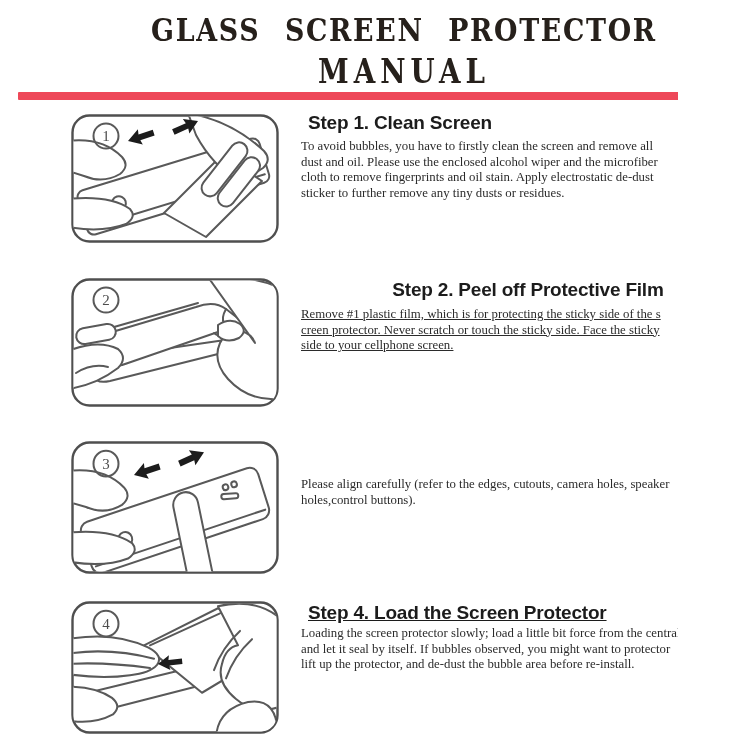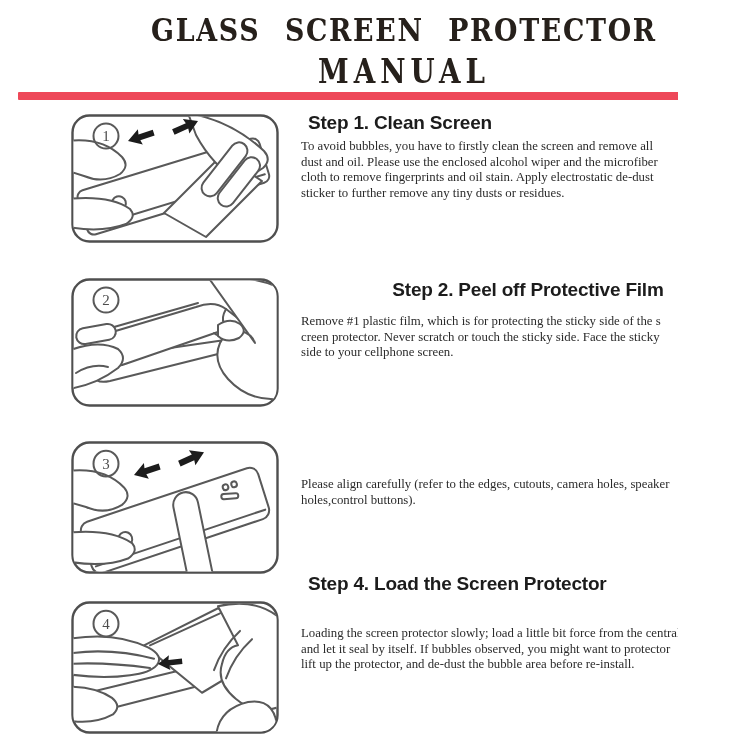--- a/index.html
+++ b/index.html
@@ -39,29 +39,29 @@
   #fig2{top:277px;height:131px;}
   #fig3{top:440px;height:135px;}
   #fig4{top:600px;height:135px;}
 
   .step-heading{
     position:absolute;left:300px;width:440px;margin:8px;
     font-family:"Liberation Sans",sans-serif;
     font-weight:700;font-size:19px;line-height:24px;
     letter-spacing:-0.2px;color:#1c1c1c;
   }
-  #h1{top:103px;} #h2{top:270px;text-align:center;} #h3{top:434px;} #h4{top:564px;}
+  #h1{top:103px;} #h2{top:270px;text-align:center;} #h3{top:434px;} #h4{top:593px;text-decoration:underline;}
 
   .step-body{
     position:absolute;left:301px;width:445px;margin:0;
     font-family:"Liberation Serif",serif;
     font-size:12.8px;line-height:15.6px;color:#2b2b2b;
     white-space:pre;
   }
-  #b1{top:139px;} #b2{top:314px;} #b3{top:477px;} #b4{top:626px;}
+  #b1{top:139px;} #b2{top:307px;text-decoration:underline;} #b3{top:477px;} #b4{top:626px;}
 
   
   .ln{fill:none;stroke:#595959;stroke-width:2;stroke-linecap:round;stroke-linejoin:round;}
   .wh{fill:#ffffff;stroke:#595959;stroke-width:2;stroke-linecap:round;stroke-linejoin:round;}
   .frame{stroke:#4f4f4f;stroke-width:2.4;fill:none;}
   .arrow{fill:#1c1c1c;stroke:none;}
   .num{font:15px "Liberation Serif",serif;fill:#4c4c4c;text-anchor:middle;}
 </style>
 </head>
 <body>

